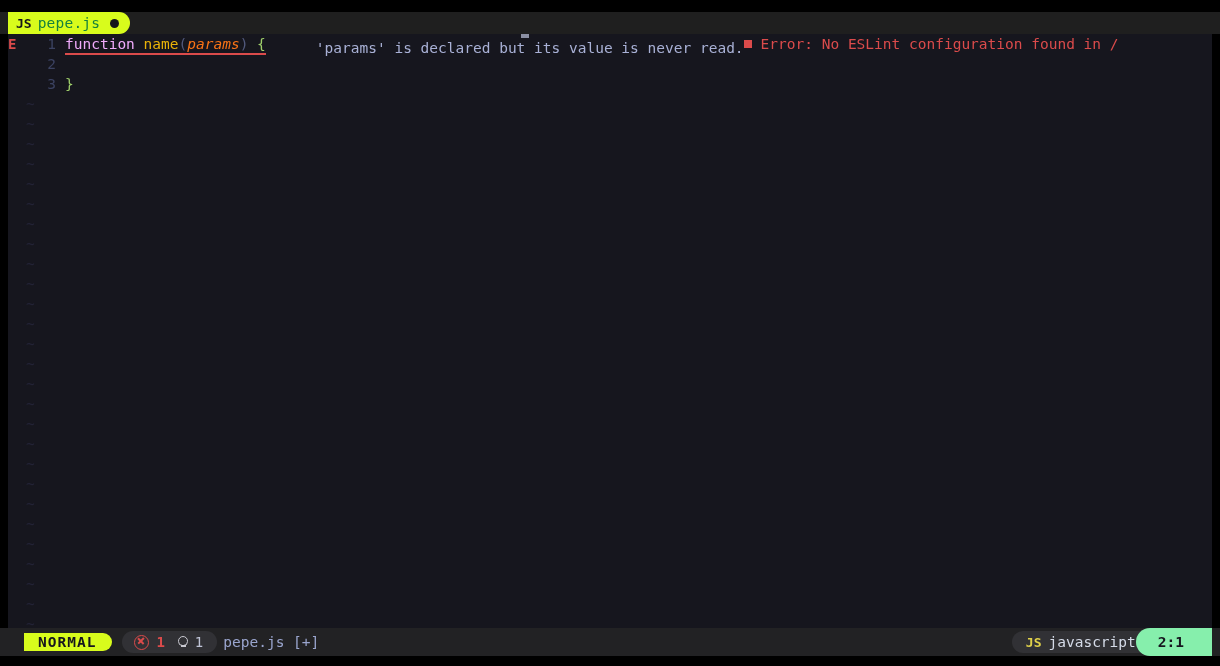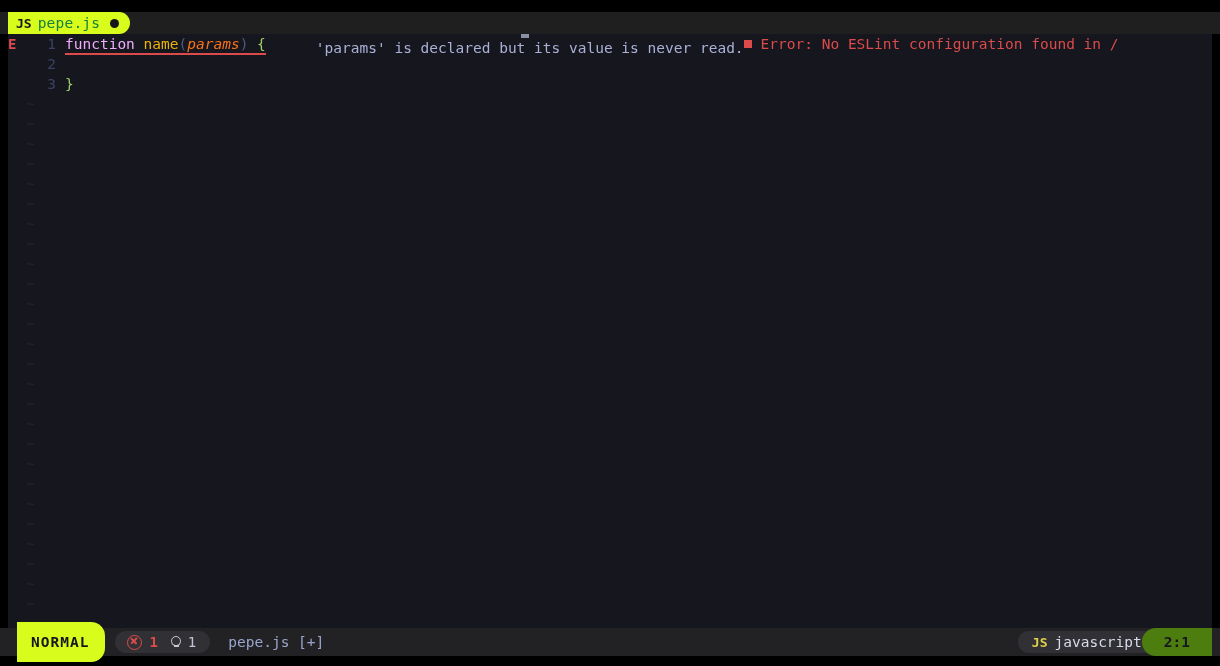--- a/index.html
+++ b/index.html
@@ -154,31 +154,31 @@
     height: 28px;
     background: #222224;
     display: flex;
     align-items: center;
   }
   .sl-left  { display: flex; align-items: center; height: 28px; }
   .sl-right { display: flex; align-items: center; height: 28px; margin-left: auto; }
   .sl-spacer { flex: 1 1 auto; }
 
   .mode {
-    height: 40px;
+    height: 18px;
     display: flex;
     align-items: center;
     background: #d8fc1c;
     color: #16161e;
     font-size: 14.5px;
     font-weight: bold;
     letter-spacing: 1px;
     padding: 0 16px 0 14px;
     border-radius: 0 14px 14px 0;
-    margin-left: 17px;
+    margin-left: 24px;
     box-sizing: border-box;
   }
   .diag-pill {
     height: 22px;
     display: flex;
     align-items: center;
     background: #313135;
     border-radius: 11px;
     padding: 0 14px 0 12px;
     margin-left: 10px;
@@ -226,45 +226,45 @@
     position: absolute;
     left: 2.8px; top: 9.5px;
     width: 5px; height: 1.5px;
     background: #c8c8d0;
   }
   .hint-count { color: #c0c5d8; }
 
   .filename {
     color: #9aa5ce;
     font-size: 14.5px;
-    margin-left: 18px;
+    margin-left: 6px;
     white-space: pre;
   }
 
   .ft-pill {
     height: 22px;
     display: flex;
     align-items: center;
     background: #313135;
     border-radius: 11px;
     padding: 0 14px;
     font-size: 14.5px;
     gap: 7px;
   }
   .ft-icon { color: #e0d14a; font-weight: bold; font-size: 13px; }
   .ft-name { color: #d5dbe8; }
   .pos-pill {
     height: 28px;
     display: flex;
     align-items: center;
-    background: #4d7c0f;
+    background: #86efac;
     color: #16161e;
     font-size: 14.5px;
     font-weight: bold;
-    padding: 0 22px 0 22px;
+    padding: 0 28px 0 22px;
     border-radius: 14px 0 0 14px;
     margin-left: -14px;
     margin-right: 8px;
     box-sizing: border-box;
   }
 </style>
 </head>
 <body>
 
 <div class="app">

